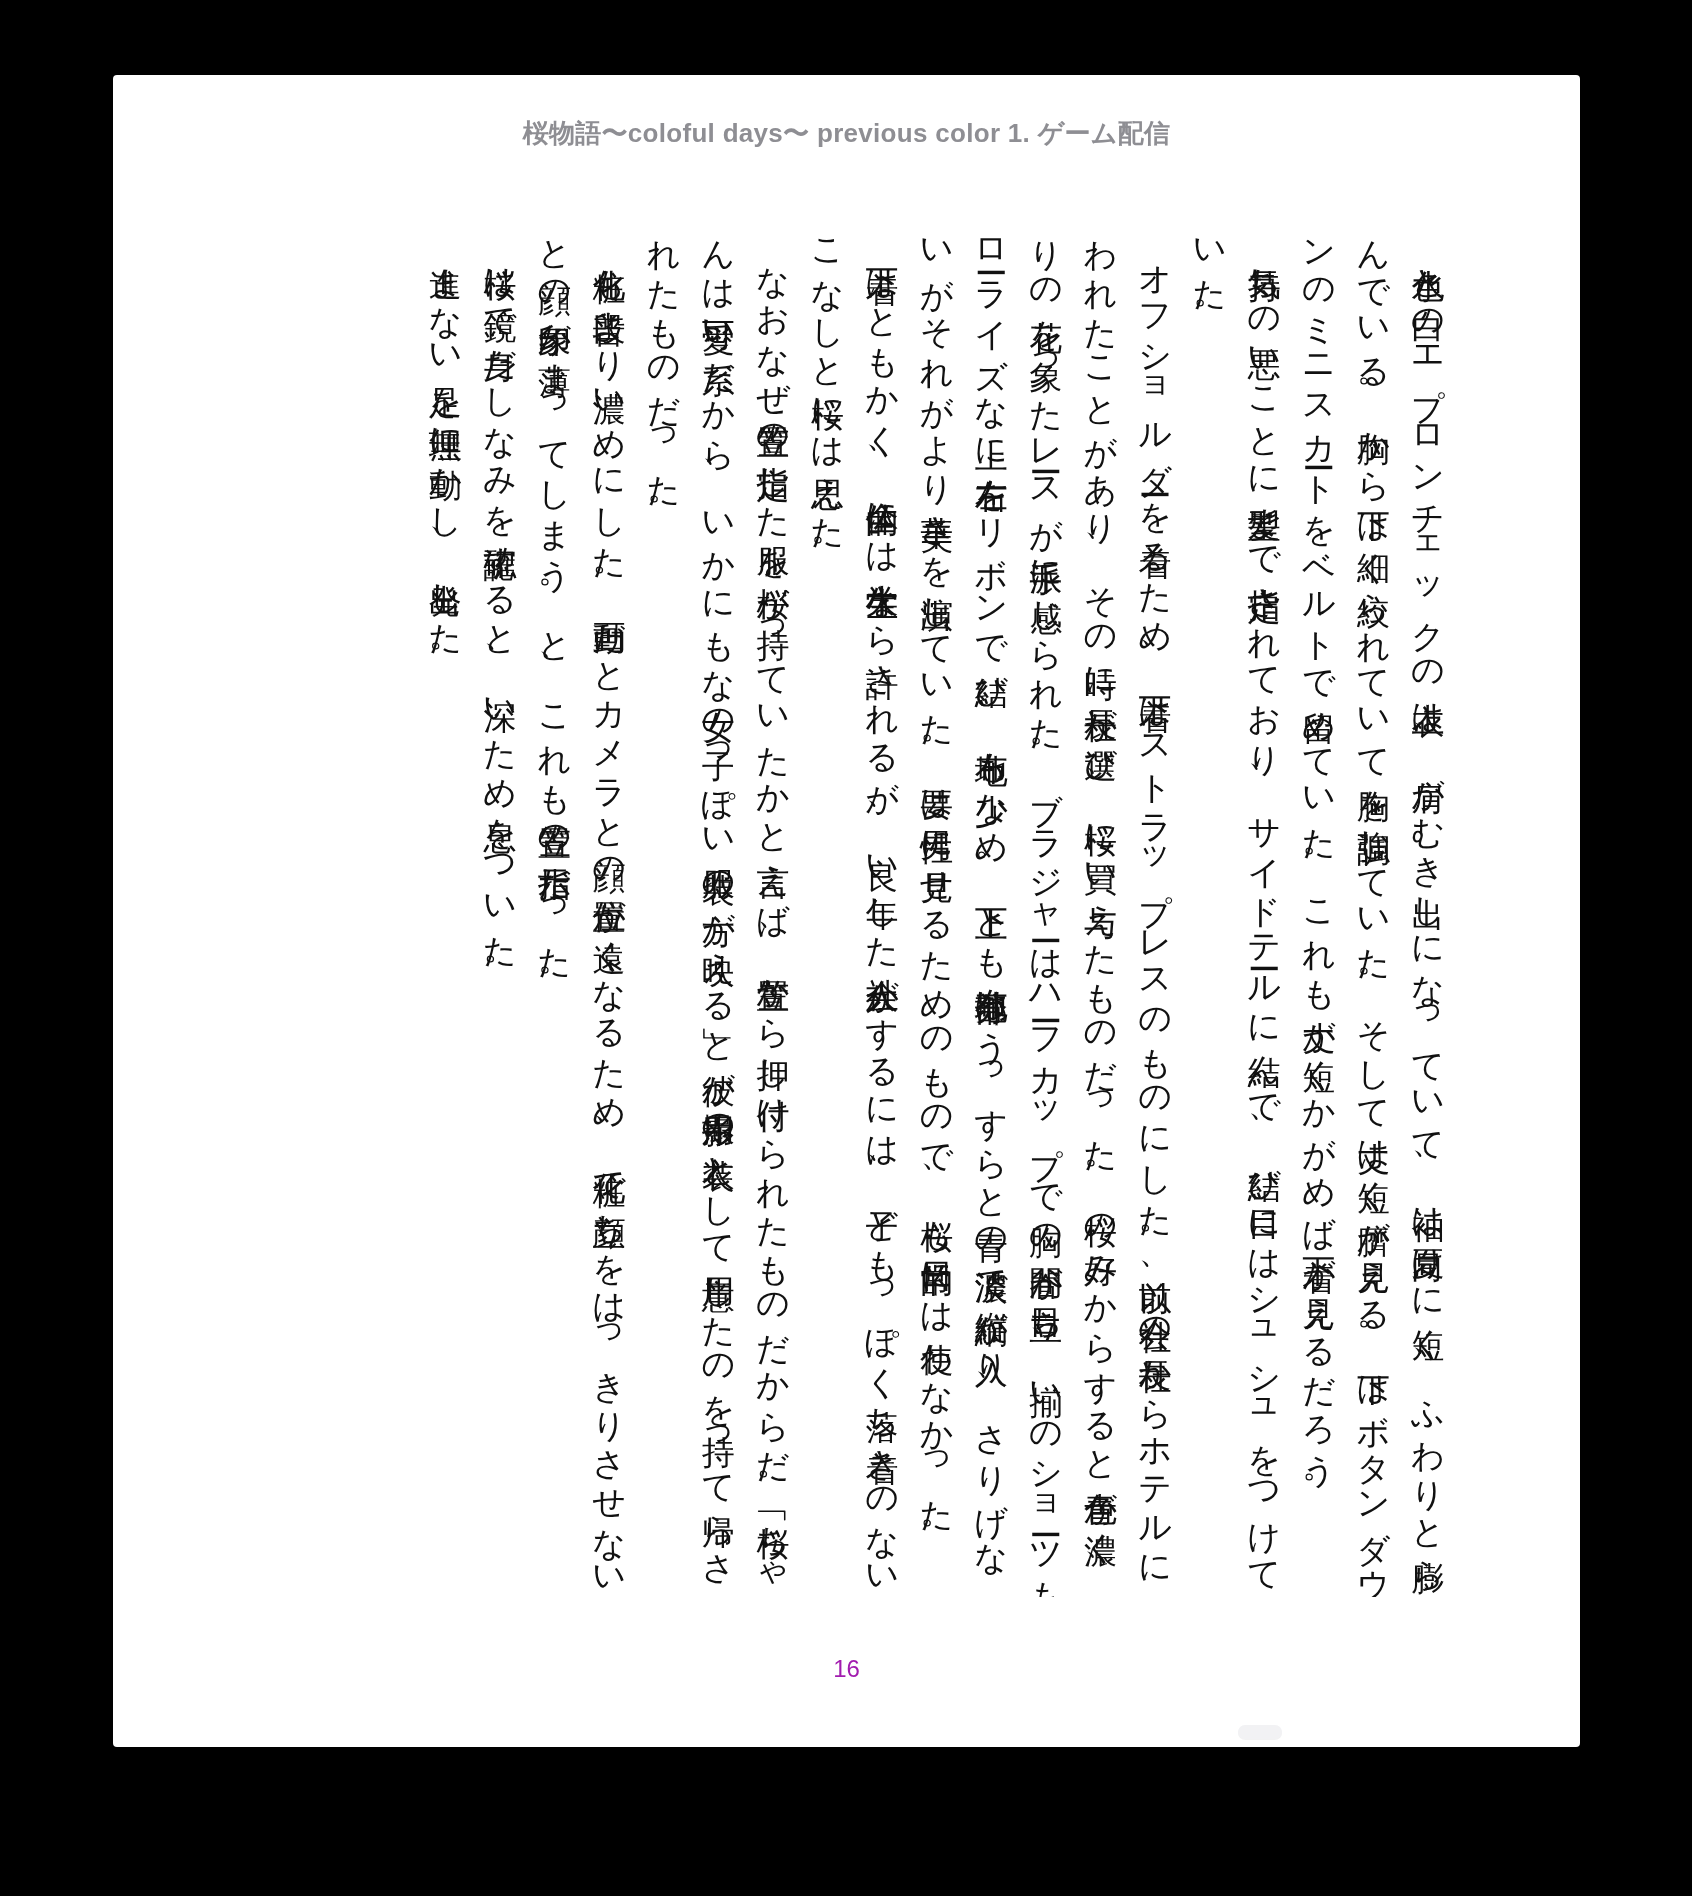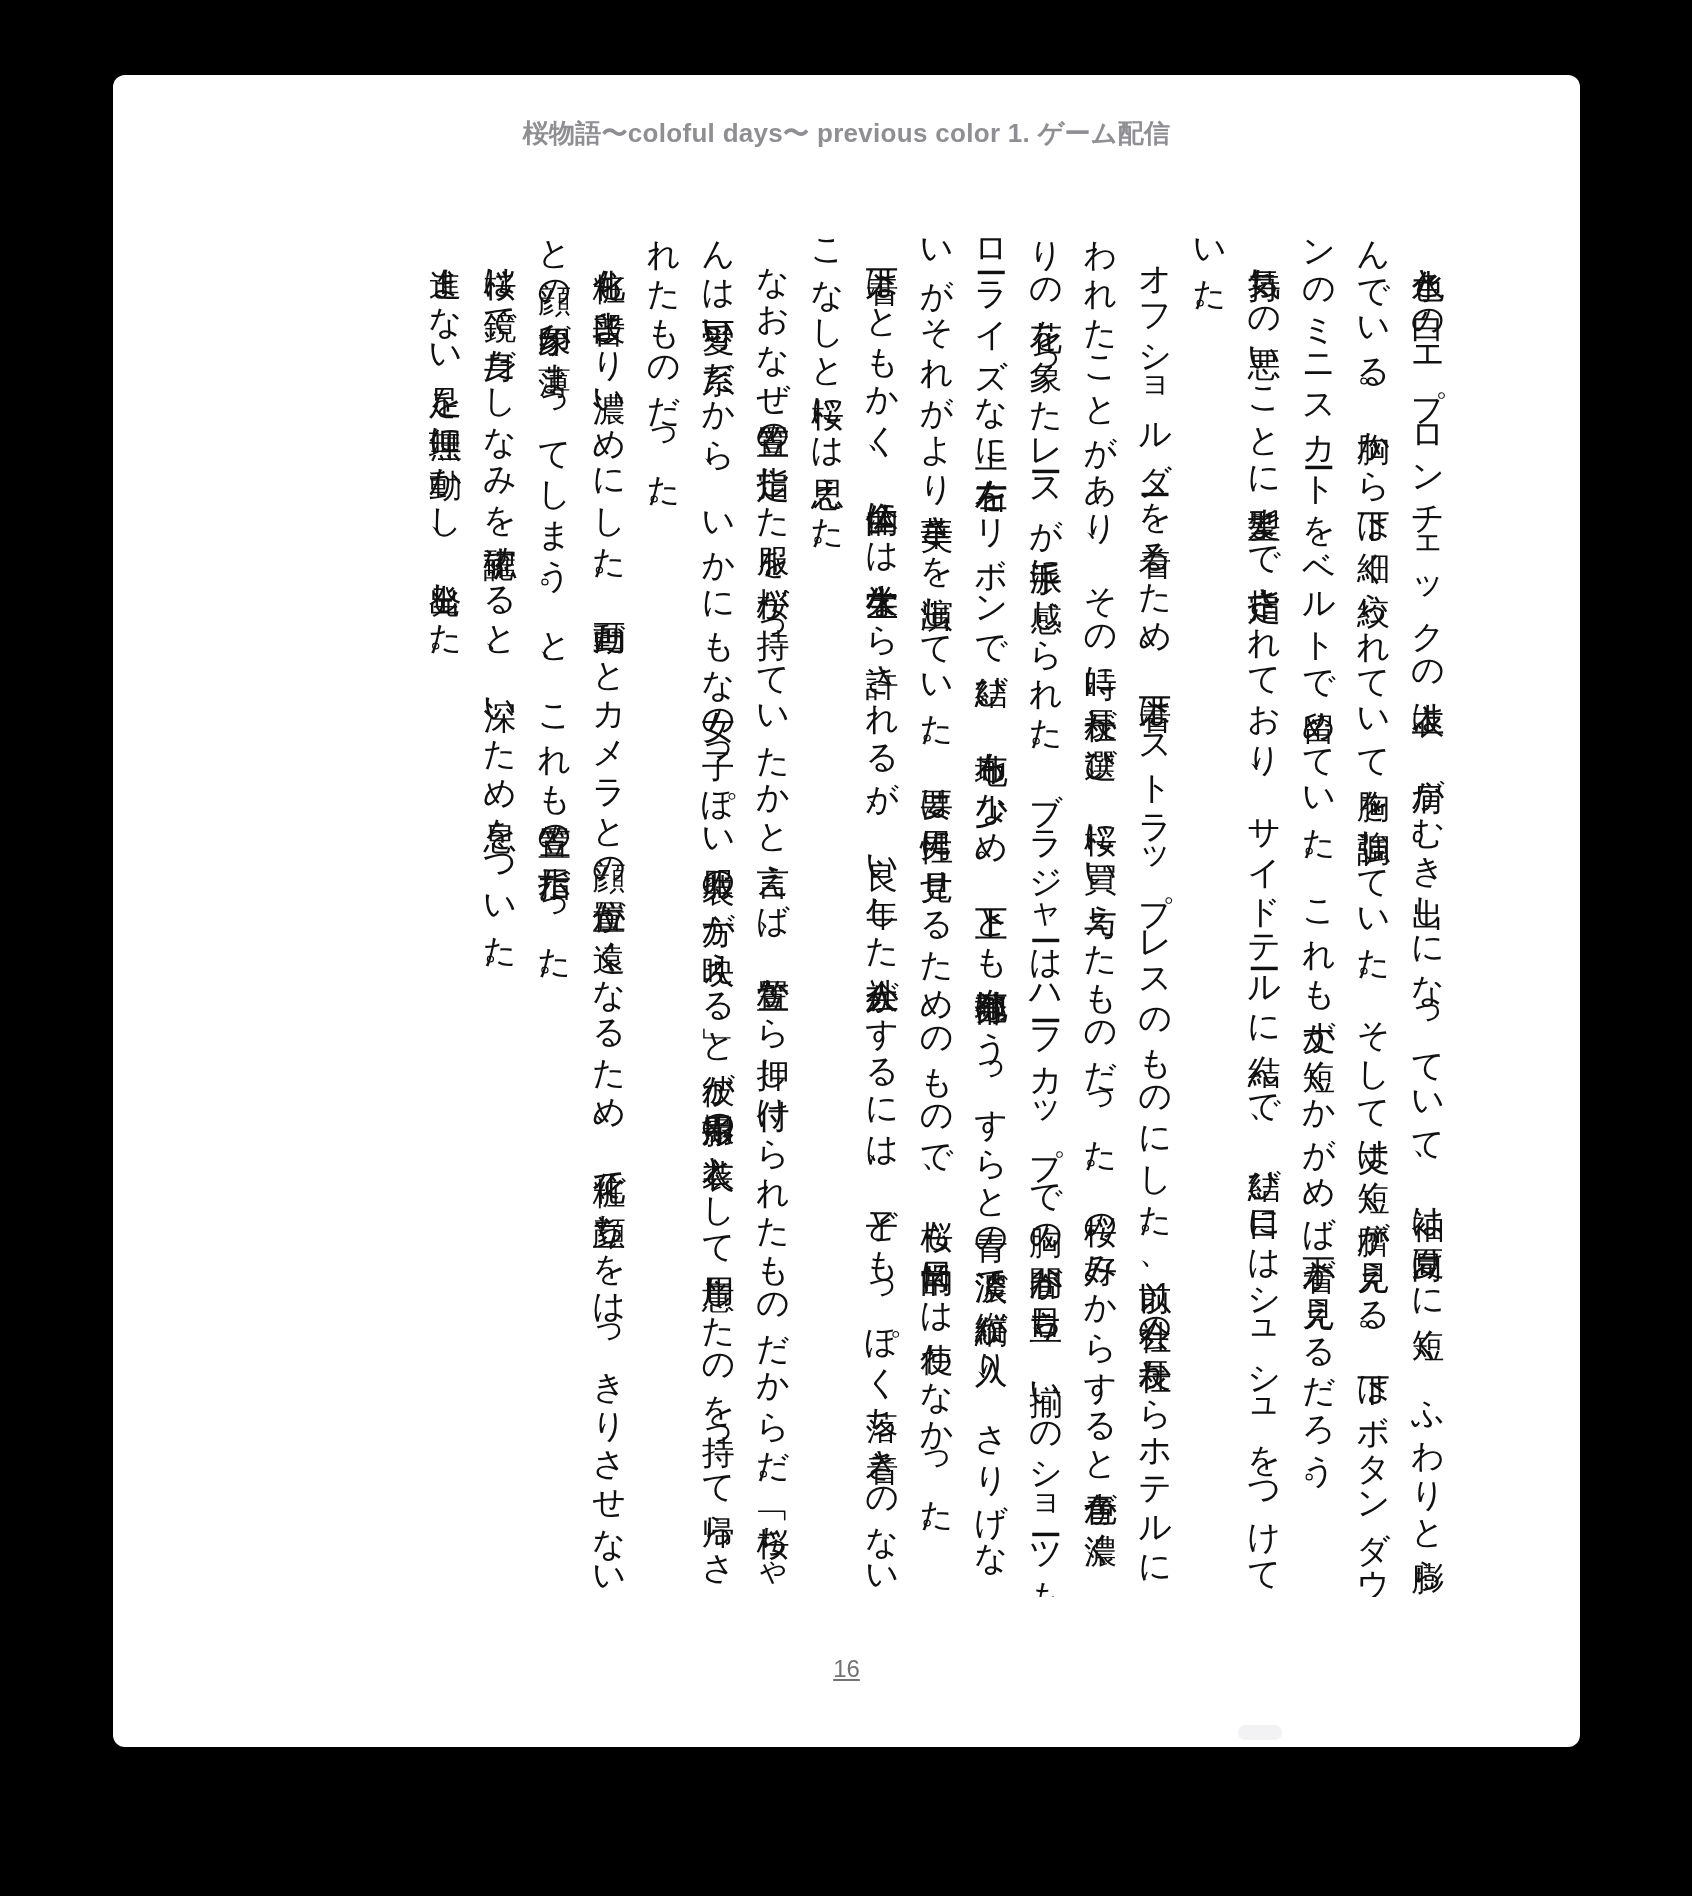--- a/index.html
+++ b/index.html
@@ -14,21 +14,21 @@
     overflow: hidden;
     font-family: "Liberation Sans", "DejaVu Sans", sans-serif;
   }
   .page {
     position: absolute;
     left: 113px;
     top: 75px;
     width: 1467px;
     height: 1672px;
     background: #ffffff;
-    border-radius: 12px;
+    border-radius: 4px;
   }
   .chapter-header {
     position: absolute;
     top: 40px;
     left: 0;
     right: 0;
     text-align: center;
     font-family: "Liberation Sans", "DejaVu Sans", sans-serif;
     font-weight: 700;
     font-size: 26px;
@@ -61,22 +61,21 @@
   }
   .page-number {
     position: absolute;
     top: 1580px;
     left: 0;
     right: 0;
     text-align: center;
     font-family: "Liberation Sans", "DejaVu Sans", sans-serif;
     font-size: 24px;
     line-height: 28px;
-    color: #737373;
-    text-decoration: underline;
+    color: #a21caf;
   }
   .scrubber-pill {
     position: absolute;
     left: 1125px;
     top: 1650px;
     width: 44px;
     height: 14px;
     border-radius: 7px;
     background: #f2f2f4;
     box-shadow: 0 1px 0 rgba(0,0,0,0.05);

